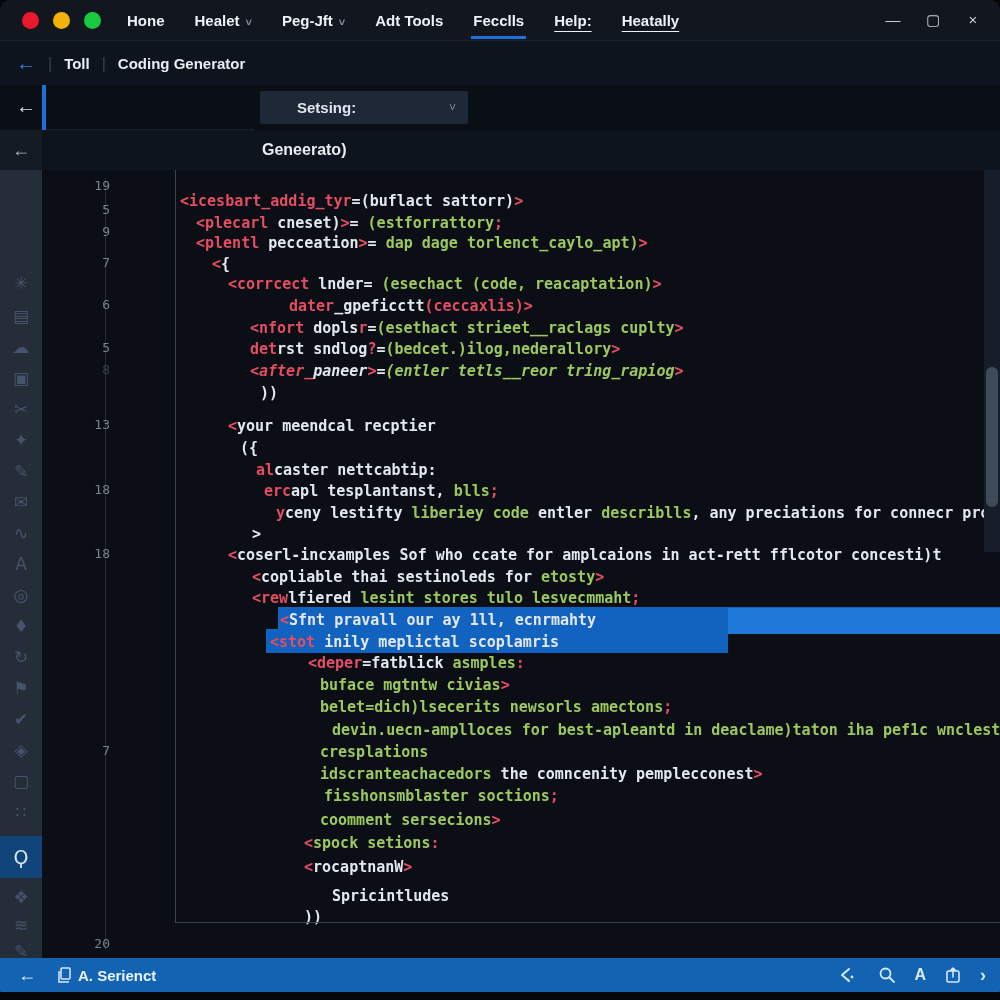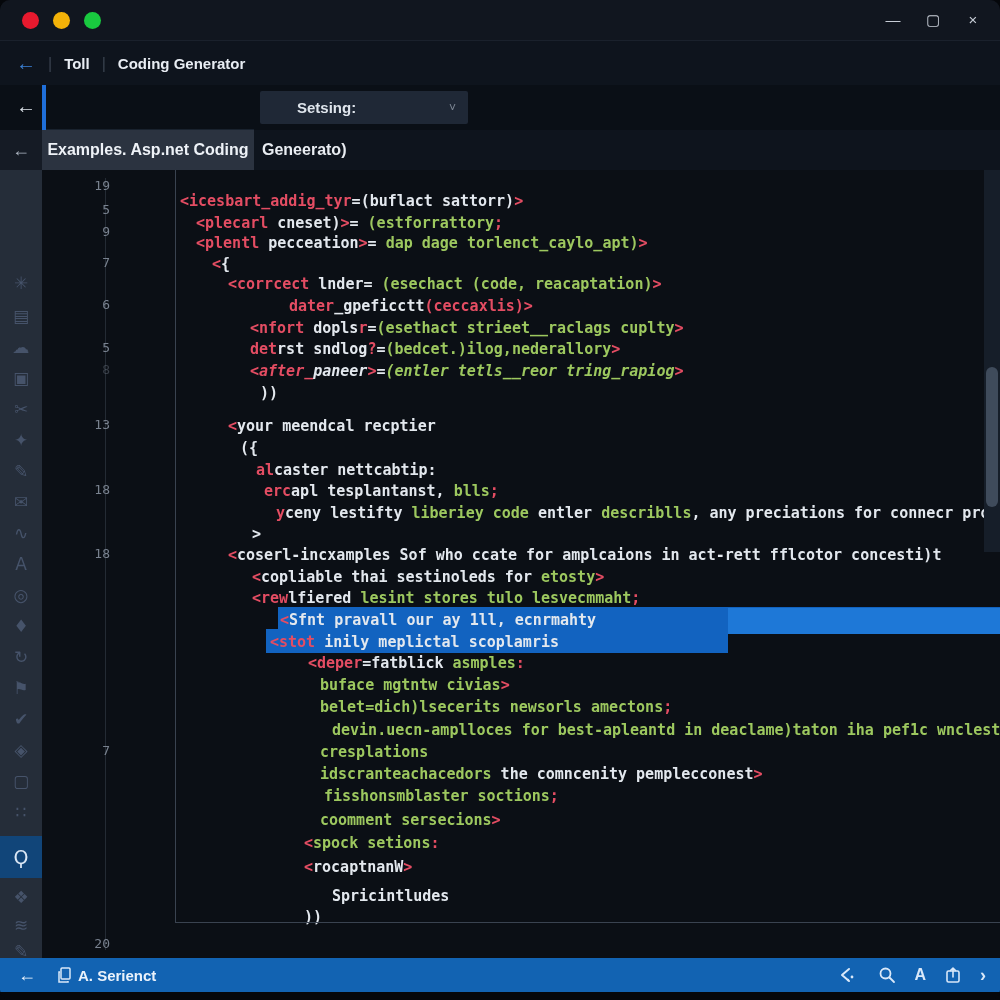--- a/index.html
+++ b/index.html
@@ -82,20 +82,29 @@
 <body>
 
 <div class="window">
 
   <div class="titlebar">
     <div class="lights">
       <span class="light" style="background:#e8192e"></span>
       <span class="light" style="background:#f3b208"></span>
       <span class="light" style="background:#19c93f"></span>
     </div>
+    <div class="menu" id="menu">
+        <span class="menu-item">Hone</span>
+        <span class="menu-item">Healet<span class="chev">˅</span></span>
+        <span class="menu-item">Peg-Jft<span class="chev">˅</span></span>
+        <span class="menu-item">Adt Tools</span>
+        <span class="menu-item u-blue">Fecclls</span>
+        <span class="menu-item u-white">Help:</span>
+        <span class="menu-item u-white">Heatally</span>
+      </div>
     <div class="win-controls">
       <span>—</span>
       <span>▢</span>
       <span>×</span>
     </div>
   </div>
 
   <div class="bar2">
     <span class="back">←</span>
     <span class="sep">|</span>
@@ -117,21 +126,20 @@
       <span class="chev">˅</span>
     </div>
     <div class="dropdown">
       <span class="val">Setsing:</span>
       <span class="chev">˅</span>
     </div>
   </div>
 
   <div class="tabrow">
     <div class="backblock">←</div>
-    <div class="tab-active">Examples. Asp.net Coding</div>
     <div class="tab-suffix">Geneerato)</div>
   </div>
 
   <div class="main">
     <div class="sidebar" id="sidebar">
         <div class="side-active-block" style="top: 666px;"></div>
         <div class="side-icon" style="top: 98px;">✳</div>
         <div class="side-icon" style="top: 131px;">▤</div>
         <div class="side-icon" style="top: 162px;">☁</div>
         <div class="side-icon" style="top: 193px;">▣</div>

